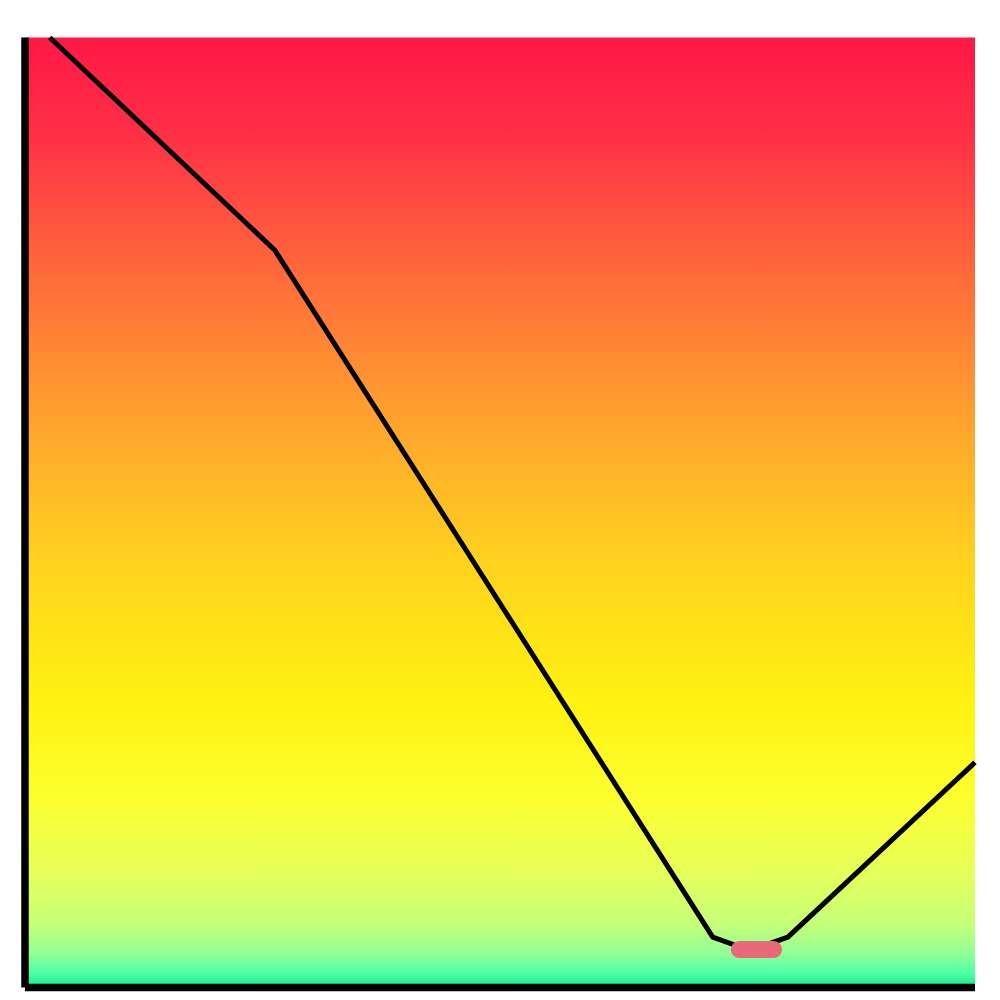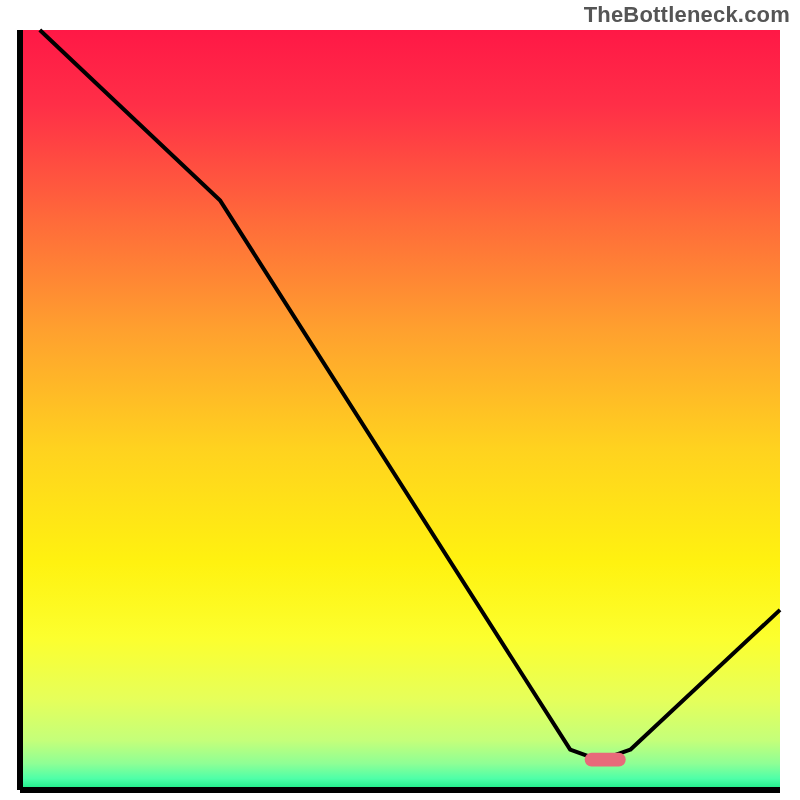--- a/index.html
+++ b/index.html
@@ -25,21 +25,20 @@
     letter-spacing: 0.2px;
   }
   svg {
     display: block;
   }
 </style>
 </head>
 <body>
 
 <div class="frame">
-  <div class="watermark">TheBottleneck.com</div>
 
   <svg id="plot" width="800" height="800">
       <defs>
         <linearGradient id="bg-grad" x1="0" y1="0" x2="0" y2="1">
           <stop offset="0%" stop-color="#ff1846"></stop>
           <stop offset="10%" stop-color="#ff2f47"></stop>
           <stop offset="25%" stop-color="#ff6a3a"></stop>
           <stop offset="40%" stop-color="#ffa22e"></stop>
           <stop offset="55.00000000000001%" stop-color="#ffd21f"></stop>
           <stop offset="70%" stop-color="#fff210"></stop>

